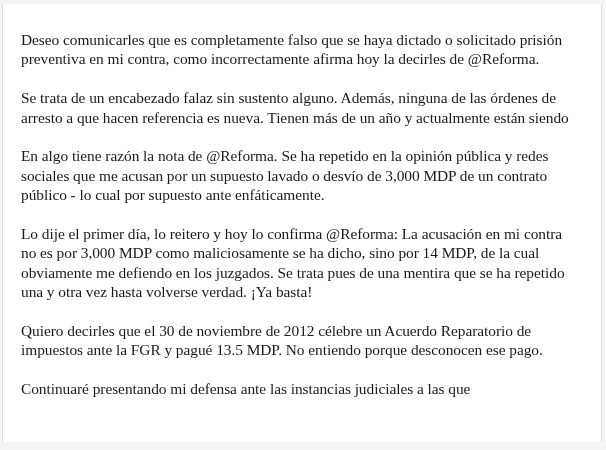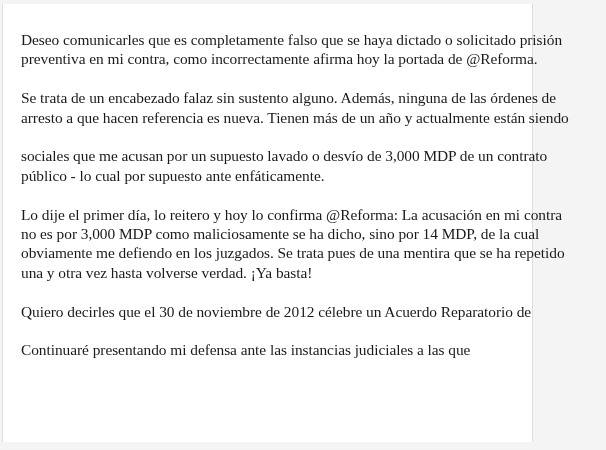--- a/index.html
+++ b/index.html
@@ -7,21 +7,21 @@
       padding: 0;
       width: 606px;
       height: 450px;
       background: #f4f4f4;
       overflow: hidden;
     }
     .card {
       position: absolute;
       left: 2px;
       top: 4px;
-      width: 531px;
+      width: 600px;
       height: 438px;
       background: #ffffff;
       border-left: 1px solid #dedede;
       border-right: 1px solid #dedede;
       box-sizing: border-box;
       text-decoration: underline;
     }
     .statement {
       position: absolute;
       left: 18px;
@@ -41,36 +41,38 @@
       white-space: nowrap;
     }
   </style>
 </head>
 <body>
 
 <div class="card">
   <div class="statement">
     <p class="para">
       <span class="line">Deseo comunicarles que es completamente falso que se haya dictado o solicitado prisión</span>
-      <span class="line">preventiva en mi contra, como incorrectamente afirma hoy la portada de @Reforma.</span>
+      <span class="line">preventiva en mi contra, como incorrectamente afirma hoy la decirles de @Reforma.</span>
     </p>
     <p class="para">
       <span class="line">Se trata de un encabezado falaz sin sustento alguno. Además, ninguna de las órdenes de</span>
       <span class="line">arresto a que hacen referencia es nueva. Tienen más de un año y actualmente están siendo</span>
     </p>
     <p class="para">
+      <span class="line">En algo tiene razón la nota de @Reforma. Se ha repetido en la opinión pública y redes</span>
       <span class="line">sociales que me acusan por un supuesto lavado o desvío de 3,000 MDP de un contrato</span>
       <span class="line">público - lo cual por supuesto ante enfáticamente.</span>
     </p>
     <p class="para">
       <span class="line">Lo dije el primer día, lo reitero y hoy lo confirma @Reforma: La acusación en mi contra</span>
       <span class="line">no es por 3,000 MDP como maliciosamente se ha dicho, sino por 14 MDP, de la cual</span>
       <span class="line">obviamente me defiendo en los juzgados. Se trata pues de una mentira que se ha repetido</span>
       <span class="line">una y otra vez hasta volverse verdad. ¡Ya basta!</span>
     </p>
     <p class="para">
       <span class="line">Quiero decirles que el 30 de noviembre de 2012 célebre un Acuerdo Reparatorio de</span>
+      <span class="line">impuestos ante la FGR y pagué 13.5 MDP. No entiendo porque desconocen ese pago.</span>
     </p>
     <p class="para">
       <span class="line">Continuaré presentando mi defensa ante las instancias judiciales a las que</span>
     </p>
   </div>
 </div>
 
 </body></html>

